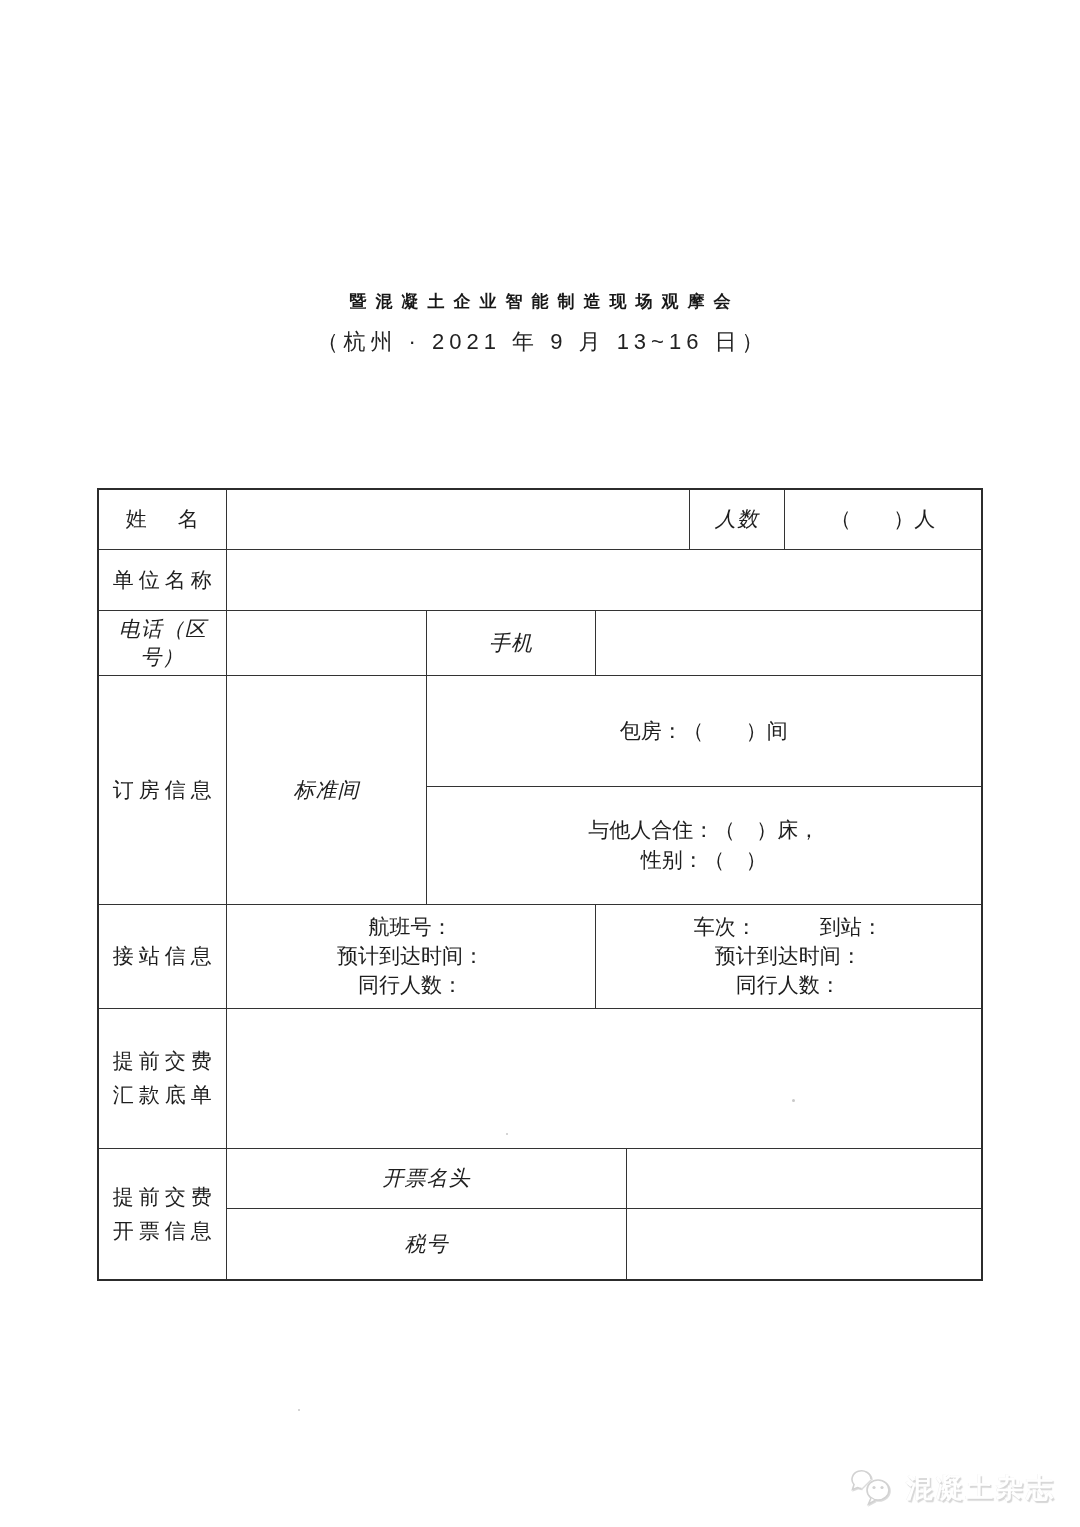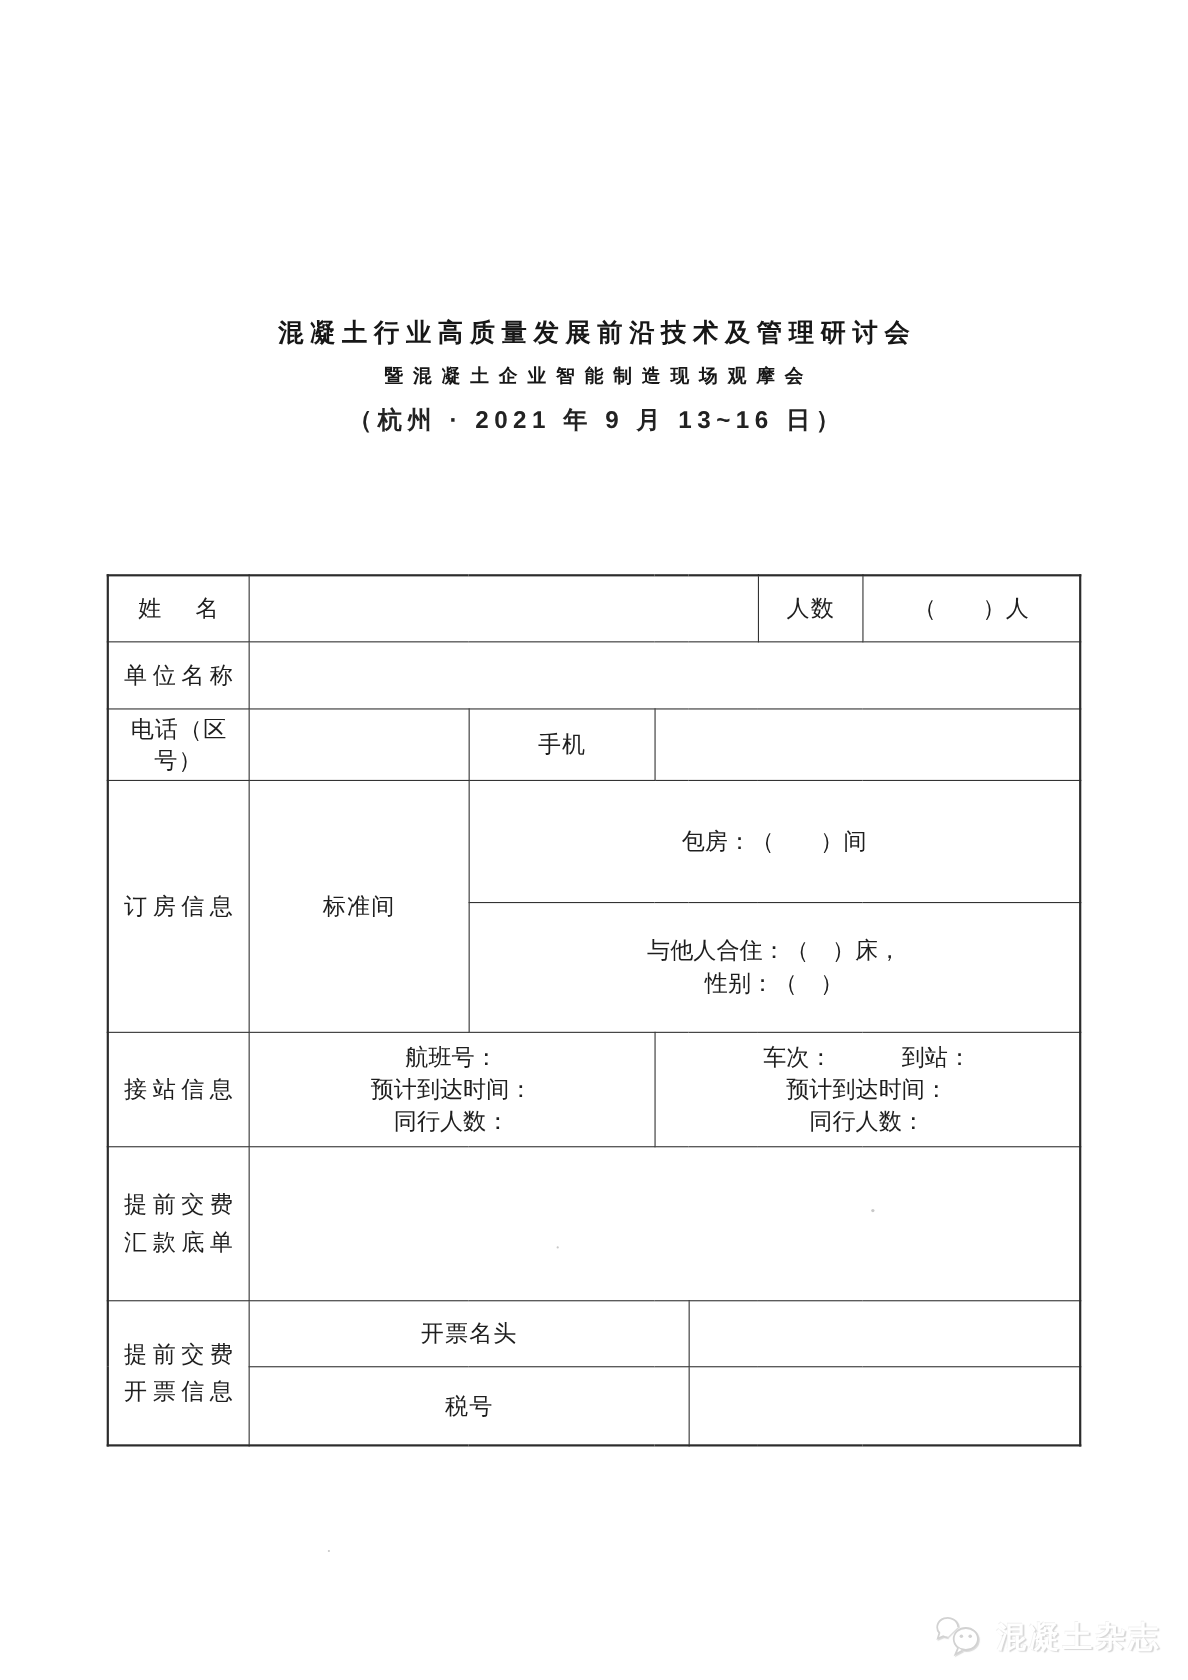--- a/index.html
+++ b/index.html
@@ -37,56 +37,56 @@
     font-family: "Liberation Sans", sans-serif;
     font-size: 17px;
     font-weight: bold;
     letter-spacing: 9px;
     padding-left: 9px;
     line-height: 40px;
   }
   .t3 {
     font-family: "Liberation Sans", sans-serif;
     font-size: 22px;
-    font-weight: bold;
+    font-weight: normal;
     letter-spacing: 5px;
     padding-left: 5px;
     line-height: 40px;
     color: #222;
   }
   .t4 {
     font-family: "Liberation Sans", sans-serif;
     font-size: 29px;
     font-weight: bold;
     letter-spacing: 17px;
     padding-left: 17px;
     line-height: 46px;
     margin-top: 4px;
   }
 
   
   table.reg {
     position: absolute;
     left: 97px;
-    top: 522px;
+    top: 488px;
     width: 884px;
     border-collapse: collapse;
     table-layout: fixed;
     border: 2.4px solid #2c2c2c;
   }
   table.reg td {
     border: 1.6px solid #333333;
     font-size: 21px;
     text-align: center;
     vertical-align: middle;
     padding: 0;
     color: #1e1e1e;
   }
   .lbl { letter-spacing: 5px; text-indent: 5px; }
-  .lbl-tight { letter-spacing: 1px; text-indent: 1px; }
+  .lbl-tight { letter-spacing: 1px; text-indent: 1px; font-style: italic; }
   .line { display: block; line-height: 34px; letter-spacing: 5px; text-indent: 5px; }
   .cellline { display: block; line-height: 30px; }
   .pickup-cell {
     text-align: left;
     vertical-align: top;
     padding: 7px 0 0 24px;
     font-size: 20px;
     margin-left: 45px;
   }
   .pickup-cell .pline { display: block; line-height: 29px; }
@@ -127,21 +127,20 @@
   .watermark svg {
     filter: drop-shadow(1px 1px 0.5px #dcdcdc);
   }
 </style>
 </head>
 <body>
 
 <div>
 
   <div class="titles">
-    <div class="t1">混凝土行业高质量发展前沿技术及管理研讨会</div>
     <div class="t2">暨混凝土企业智能制造现场观摩会</div>
     <div class="t3">（杭州 · 2021 年 9 月 13~16 日）</div>
   </div>
 
   <table class="reg">
     <colgroup>
       <col style="width:128px">
       <col style="width:200px">
       <col style="width:169px">
       <col style="width:31px">

